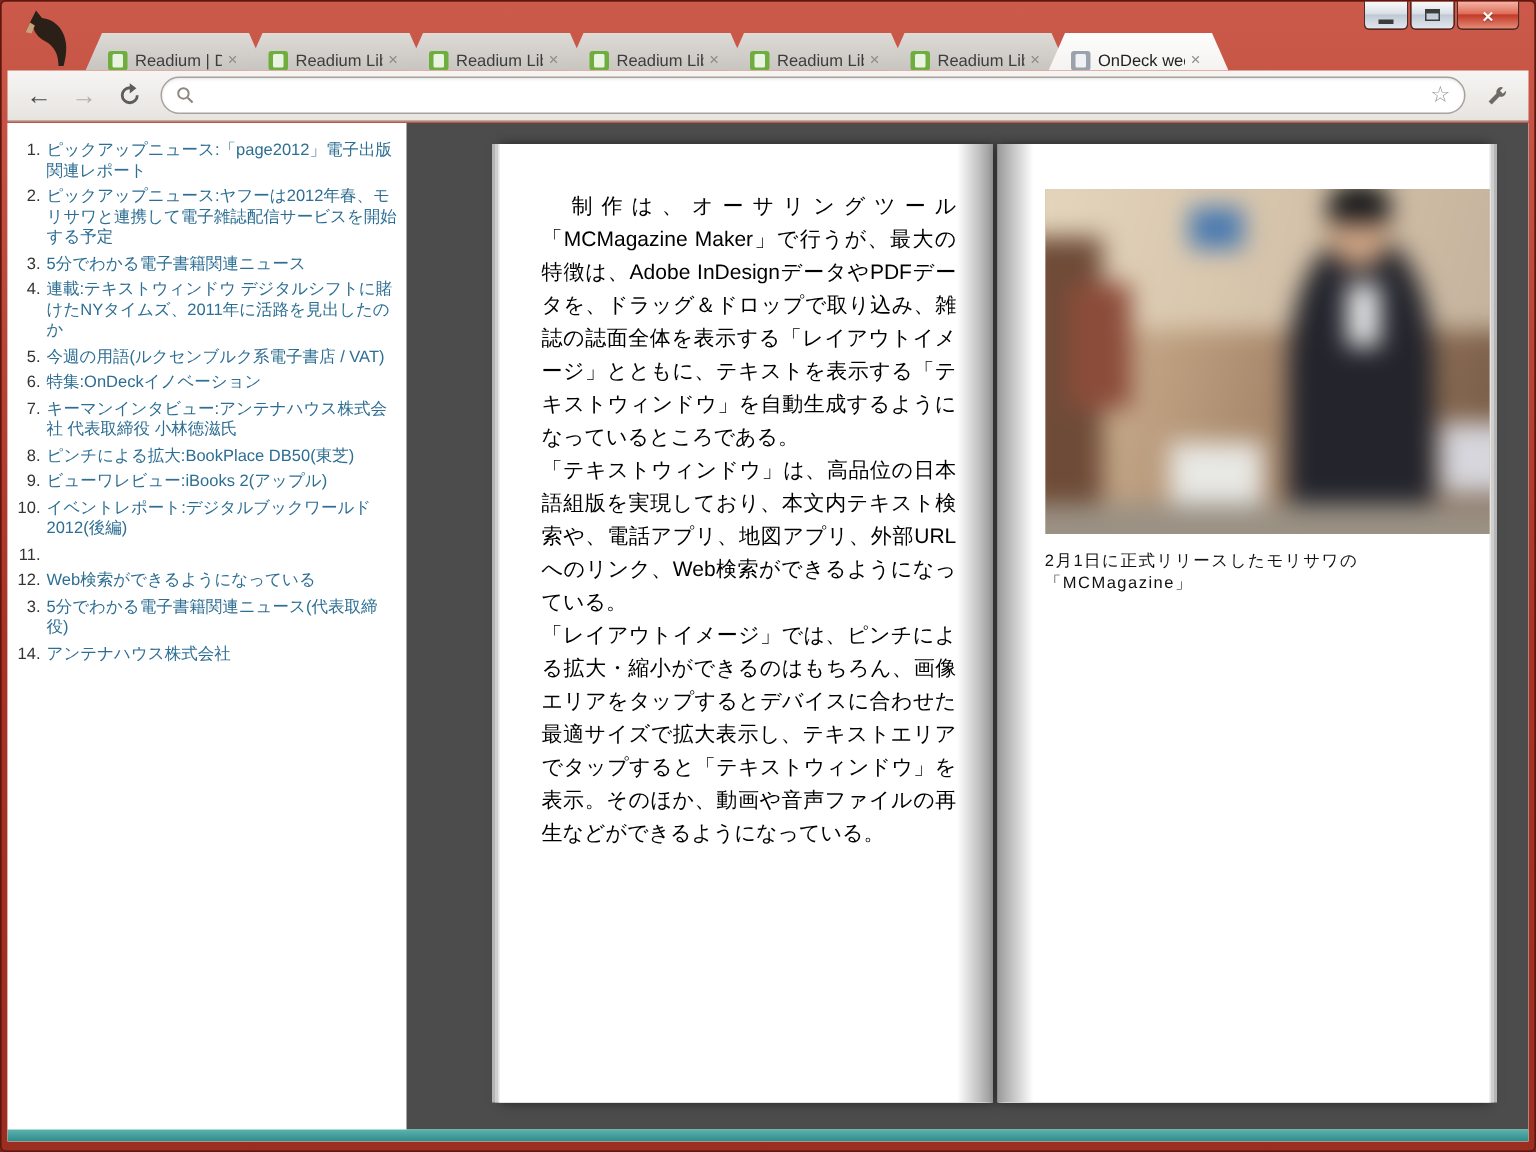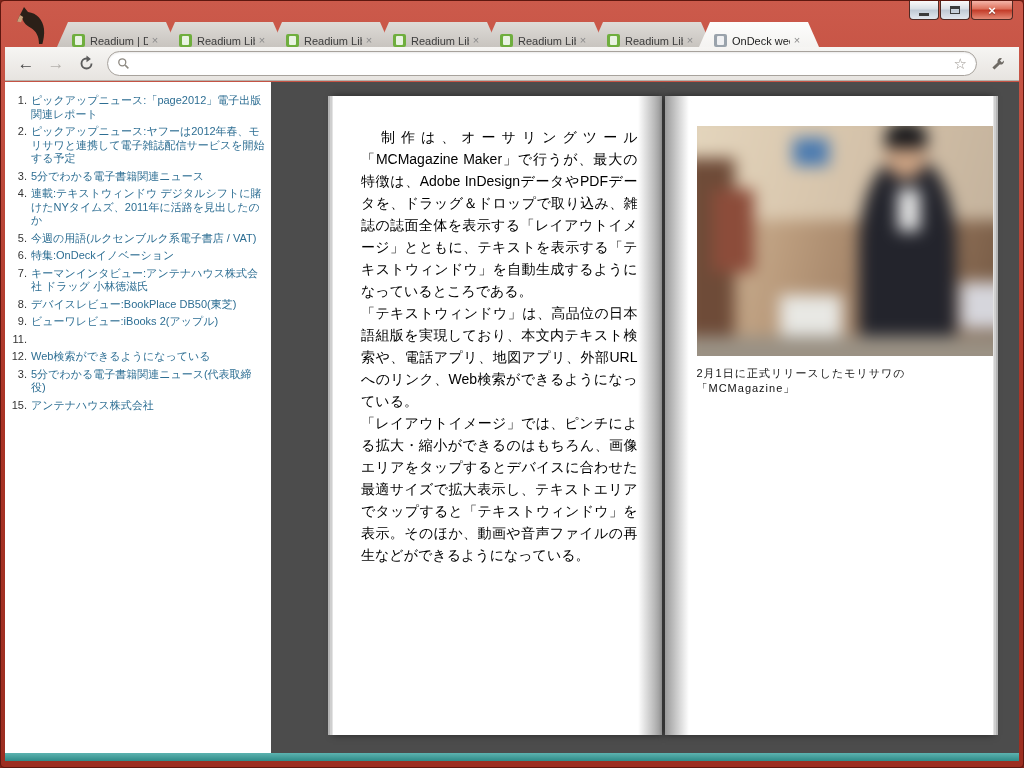--- a/index.html
+++ b/index.html
@@ -219,50 +219,54 @@
           <span class="toc-text">今週の用語(ルクセンブルク系電子書店 / VAT)</span>
         </div>
 
         <div class="toc-item">
           <span class="toc-num">6.</span>
           <span class="toc-text">特集:OnDeckイノベーション</span>
         </div>
 
         <div class="toc-item">
           <span class="toc-num">7.</span>
-          <span class="toc-text">キーマンインタビュー:アンテナハウス株式会社 ドラッグ 小林徳滋氏</span>
+          <span class="toc-text">キーマンインタビュー:アンテナハウス株式会社 代表取締役 小林徳滋氏</span>
         </div>
 
         <div class="toc-item">
           <span class="toc-num">8.</span>
-          <span class="toc-text">デバイスレビュー:BookPlace DB50(東芝)</span>
+          <span class="toc-text">ピンチによる拡大:BookPlace DB50(東芝)</span>
         </div>
 
         <div class="toc-item">
           <span class="toc-num">9.</span>
           <span class="toc-text">ビューワレビュー:iBooks 2(アップル)</span>
         </div>
 
+        <div class="toc-item">
+          <span class="toc-num">10.</span>
+          <span class="toc-text">イベントレポート:デジタルブックワールド2012(後編)</span>
+        </div>
 
         <div class="toc-item">
           <span class="toc-num">11.</span>
         </div>
 
         <div class="toc-item">
           <span class="toc-num">12.</span>
           <span class="toc-text">Web検索ができるようになっている</span>
         </div>
 
         <div class="toc-item">
           <span class="toc-num">3.</span>
           <span class="toc-text">5分でわかる電子書籍関連ニュース(代表取締役)</span>
         </div>
 
         <div class="toc-item">
-          <span class="toc-num">15.</span>
+          <span class="toc-num">14.</span>
           <span class="toc-text">アンテナハウス株式会社</span>
         </div>
       </div>
 
     <div class="book">
       <div class="spread">
 
         <div class="page page-left">
           <div class="page-text">
 

